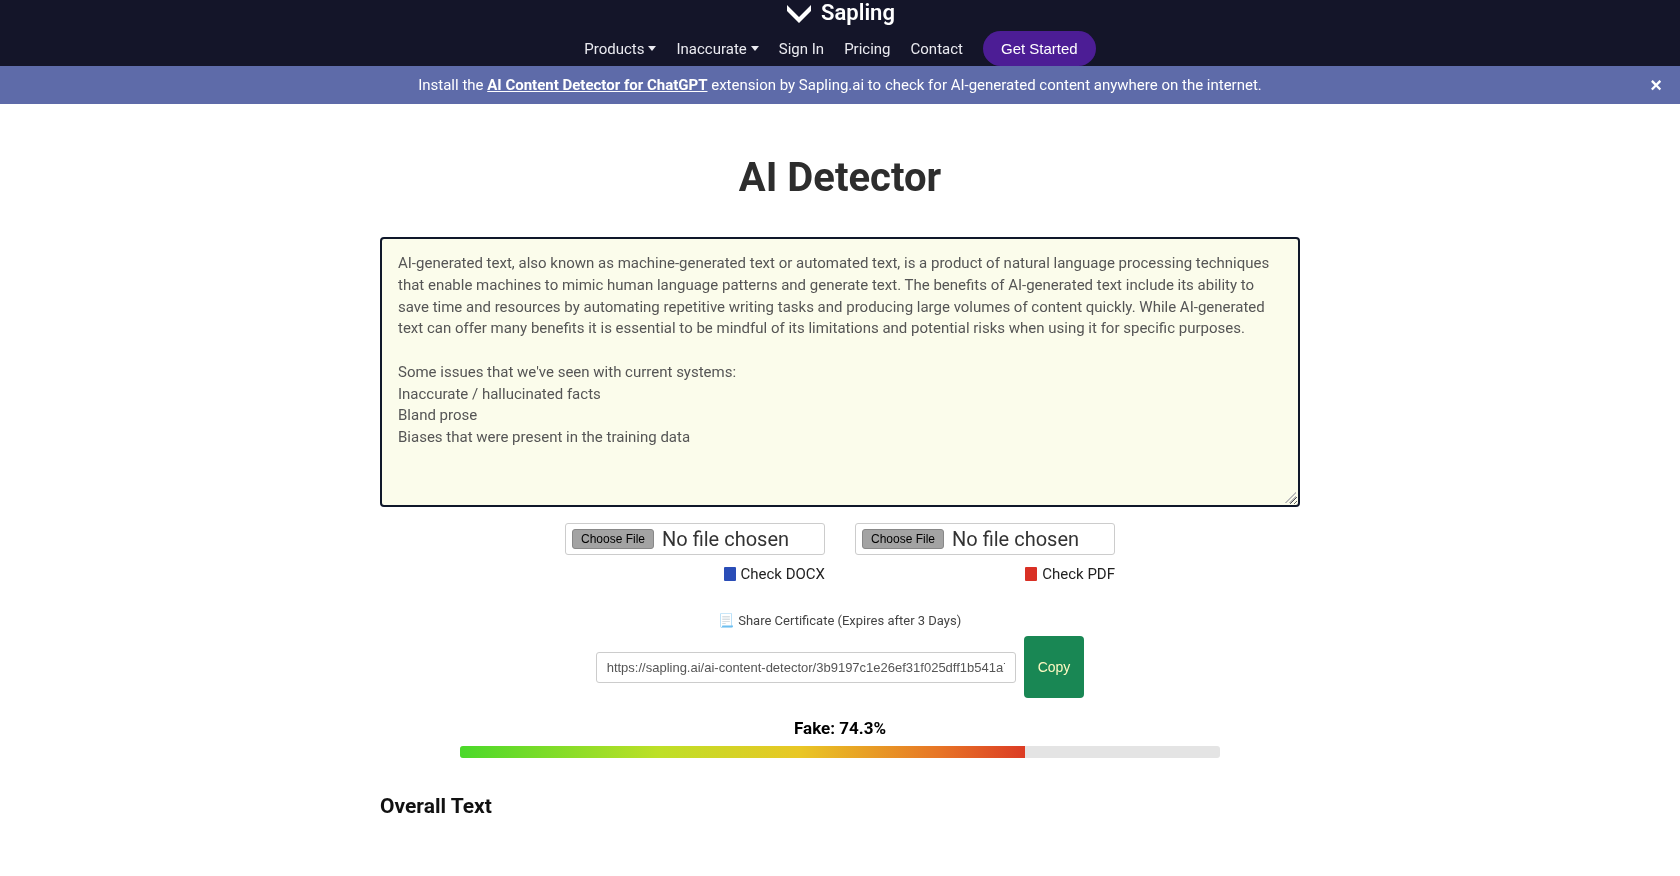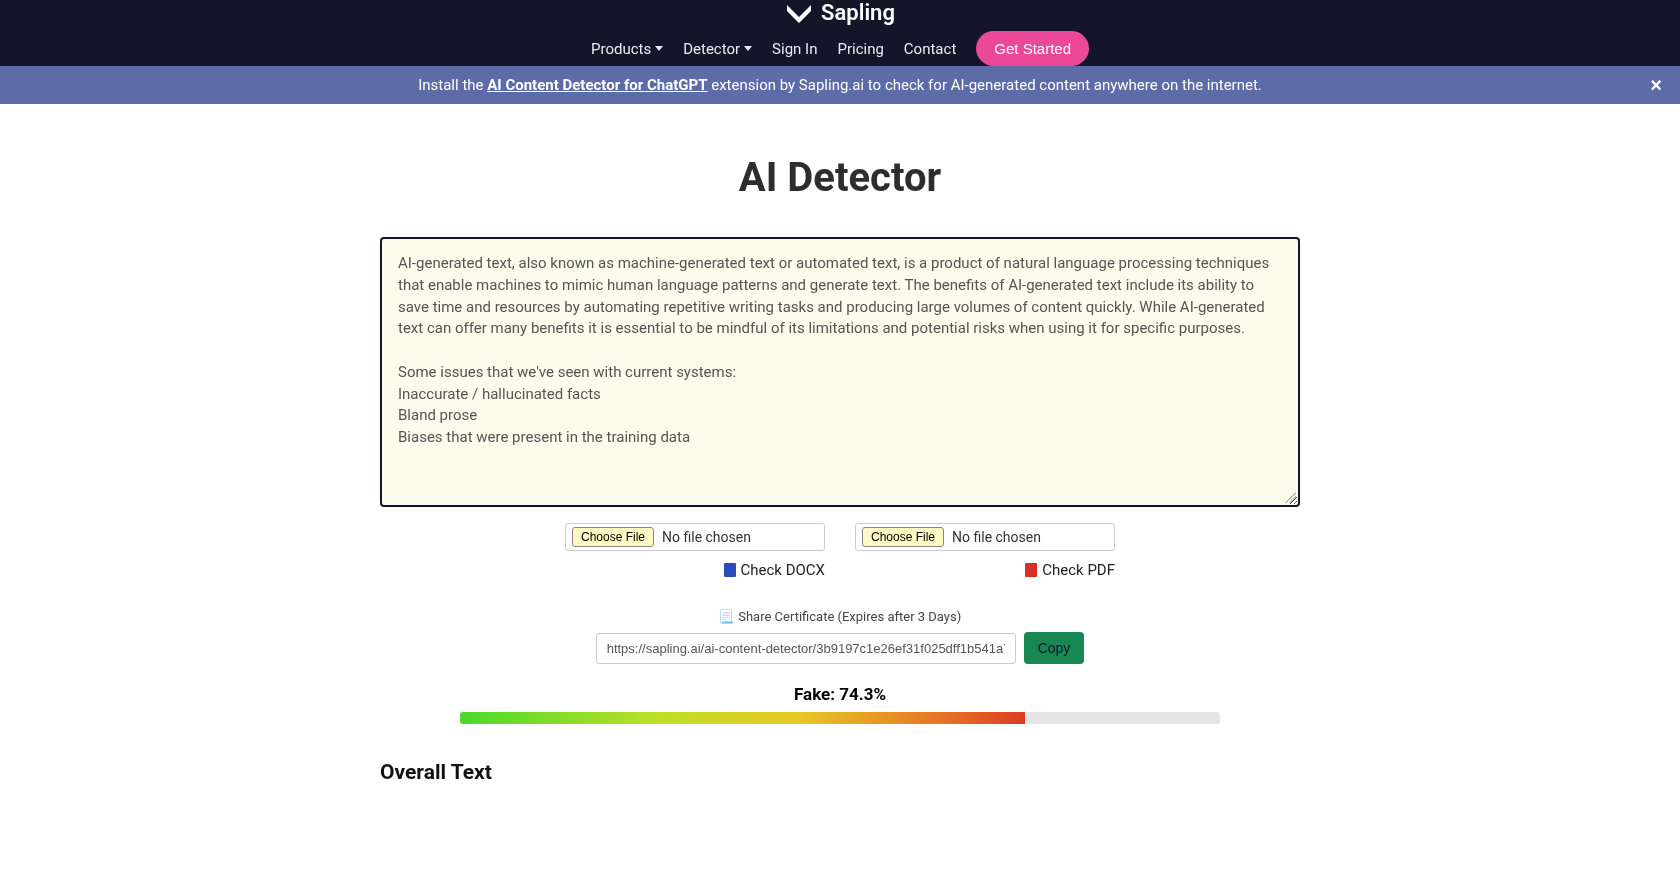--- a/index.html
+++ b/index.html
@@ -6,54 +6,54 @@
 body { font-family: -apple-system, BlinkMacSystemFont, "Segoe UI", Roboto, Helvetica, Arial, sans-serif; background: #fff; }
 
 
 .navbar { background: #141529; height: 66px; display: flex; align-items: center; justify-content: space-between; padding: 0 24px; flex-direction: column; }
 .logo { display: flex; align-items: center; gap: 8px; color: #fff; }
 .logo-icon { width: 28px; height: 20px; }
 .logo-text { font-size: 22px; font-weight: 600; color: #fff; }
 .nav-right { display: flex; align-items: center; gap: 20px; }
 .nav-link { color: #eaeaf0; text-decoration: none; font-size: 15px; display: flex; align-items: center; gap: 4px; cursor: pointer; }
 .caret-down { width: 0; height: 0; border-left: 4px solid transparent; border-right: 4px solid transparent; border-top: 5px solid #eaeaf0; }
-.get-started { background: #ec4899; color: #fff; border: none; border-radius: 18px; padding: 9px 18px; font-size: 15px; cursor: pointer; }
+.get-started { background: #4c1d95; color: #fff; border: none; border-radius: 18px; padding: 9px 18px; font-size: 15px; cursor: pointer; }
 
 
 .banner { background: #5e6ba9; color: #fff; padding: 10px 20px; display: flex; align-items: center; justify-content: center; position: relative; font-size: 15px; }
 .banner a { color: #fff; font-weight: 700; text-decoration: underline; }
 .banner-close { position: absolute; right: 18px; top: 50%; transform: translateY(-50%); color: #fff; font-size: 20px; font-weight: 700; cursor: pointer; background: none; border: none; }
 
 
 .container { max-width: 960px; margin: 0 auto; padding: 0 20px; }
 .page-title { text-align: center; font-size: 40px; font-weight: 700; color: #2d2d2d; margin-top: 50px; margin-bottom: 36px; }
 
 
 .text-input-box { background: #fbfceb; border: 2px solid #0f172a; border-radius: 4px; padding: 14px 16px; min-height: 270px; font-size: 15px; color: #555; line-height: 1.45; white-space: pre-wrap; resize: both; overflow: auto; position: relative; }
 .text-input-box::after { content: ""; position: absolute; right: 2px; bottom: 2px; width: 12px; height: 12px; background: linear-gradient(135deg, transparent 50%, #bbb 50%, #bbb 60%, transparent 60%, transparent 70%, #bbb 70%, #bbb 80%, transparent 80%); }
 
 
 .file-row { display: flex; justify-content: center; gap: 30px; margin-top: 16px; }
 .file-block { display: flex; flex-direction: column; align-items: flex-end; width: 260px; }
 .file-picker { display: flex; align-items: center; border: 1px solid #ccc; border-radius: 3px; padding: 3px 6px; width: 100%; font-size: 14px; background: #fff; }
-.choose-file-btn { background: #fef9c3; border: 1px solid #888; border-radius: 3px; padding: 2px 8px; font-size: 12px; cursor: pointer; margin-right: 8px; }
-.file-status { color: #333; font-size: 14px; }
+.choose-file-btn { background: #a3a3a3; border: 1px solid #888; border-radius: 3px; padding: 2px 8px; font-size: 12px; cursor: pointer; margin-right: 8px; }
+.file-status { color: #333; font-size: 20px; }
 .check-label { margin-top: 10px; font-size: 15px; color: #222; display: flex; align-items: center; gap: 5px; }
 .file-icon-docx { width: 12px; height: 14px; background: #2a4db7; display: inline-block; border-radius: 1px; }
 .file-icon-pdf { width: 12px; height: 14px; background: #d93025; display: inline-block; border-radius: 1px; }
 
 
 .tokens-row { text-align: right; font-weight: 700; font-size: 14px; margin-top: 24px; }
 
 
 .share-section { text-align: center; margin-top: 30px; }
 .share-label { font-size: 13px; color: #444; }
 .share-input-row { display: flex; justify-content: center; align-items: center; gap: 8px; margin-top: 8px; }
 .share-input { width: 420px; border: 1px solid #ccc; border-radius: 3px; padding: 7px 10px; font-size: 13px; color: #555; }
-.copy-btn { background: #198754; color: #0f172a; border: none; border-radius: 4px; padding: 8px 14px; font-size: 14px; cursor: pointer; }
+.copy-btn { background: #198754; color: #fef9c3; border: none; border-radius: 4px; padding: 23px 14px; font-size: 14px; cursor: pointer; }
 
 
 .fake-label { text-align: center; font-weight: 700; font-size: 17px; margin-top: 20px; }
 .progress-wrap { height: 12px; background: #e4e4e4; border-radius: 3px; margin-top: 8px; overflow: hidden; width: 760px; margin-left: auto; margin-right: auto; }
 .progress-fill { height: 100%; background: linear-gradient(90deg, #4ad92a 0%, #bde027 35%, #e9c725 60%, #e77426 85%, #dc3c24 100%); }
 
 
 .overall-heading { font-size: 21px; font-weight: 700; margin-top: 36px; color: #111; }
 </style>
 </head>
@@ -65,21 +65,21 @@
         <path d="M2 2 L14 14 L26 2 L26 8 L14 20 L2 8 Z"></path>
       </svg>
     <span class="logo-text">Sapling</span>
   </div>
   <div class="nav-right">
     <a class="nav-link">
         <span>Products</span>
         <span class="caret-down"></span>
       </a>
     <a class="nav-link">
-        <span>Detector</span>
+        <span>Inaccurate</span>
         <span class="caret-down"></span>
       </a>
     <a class="nav-link">Sign In</a>
     <a class="nav-link">Pricing</a>
     <a class="nav-link">Contact</a>
     <button class="get-started">Get Started</button>
   </div>
 </div>
 
 <div class="banner">

